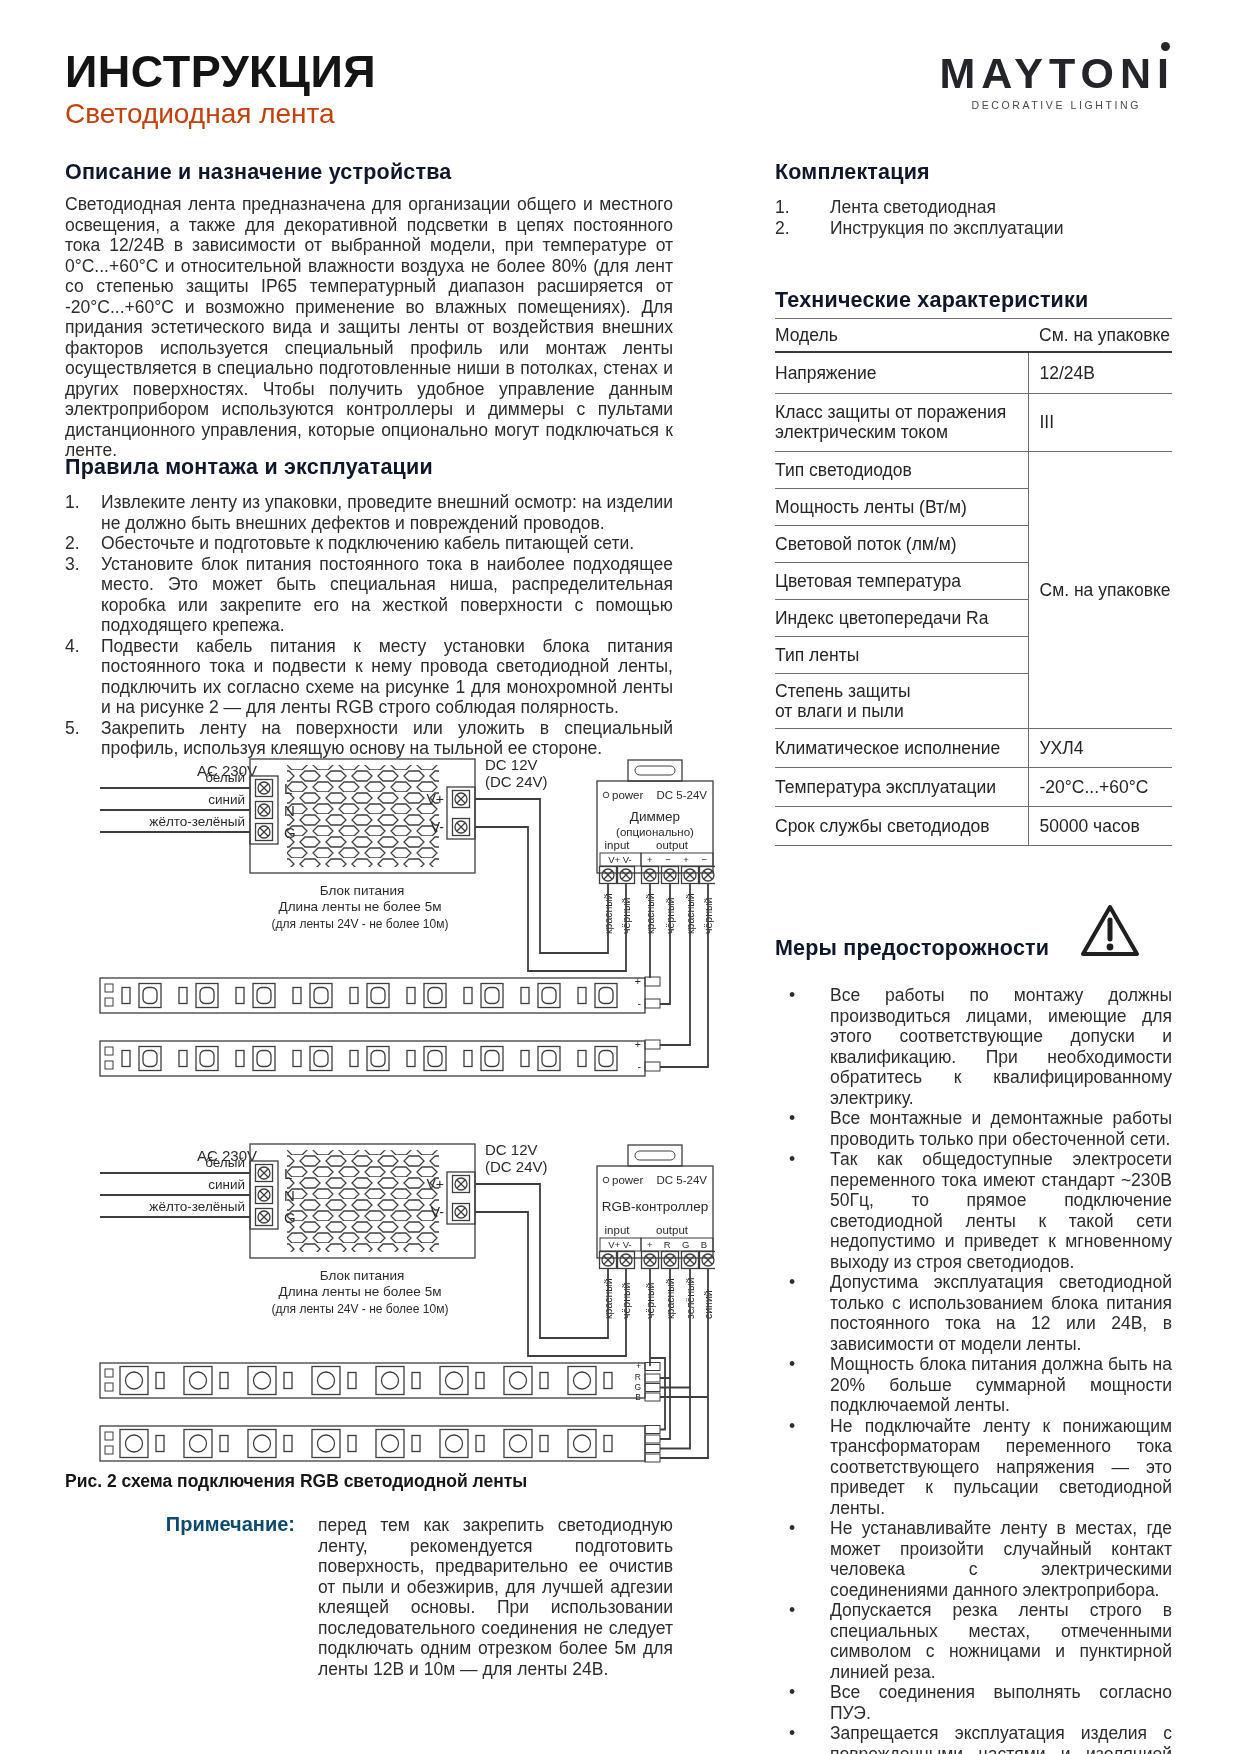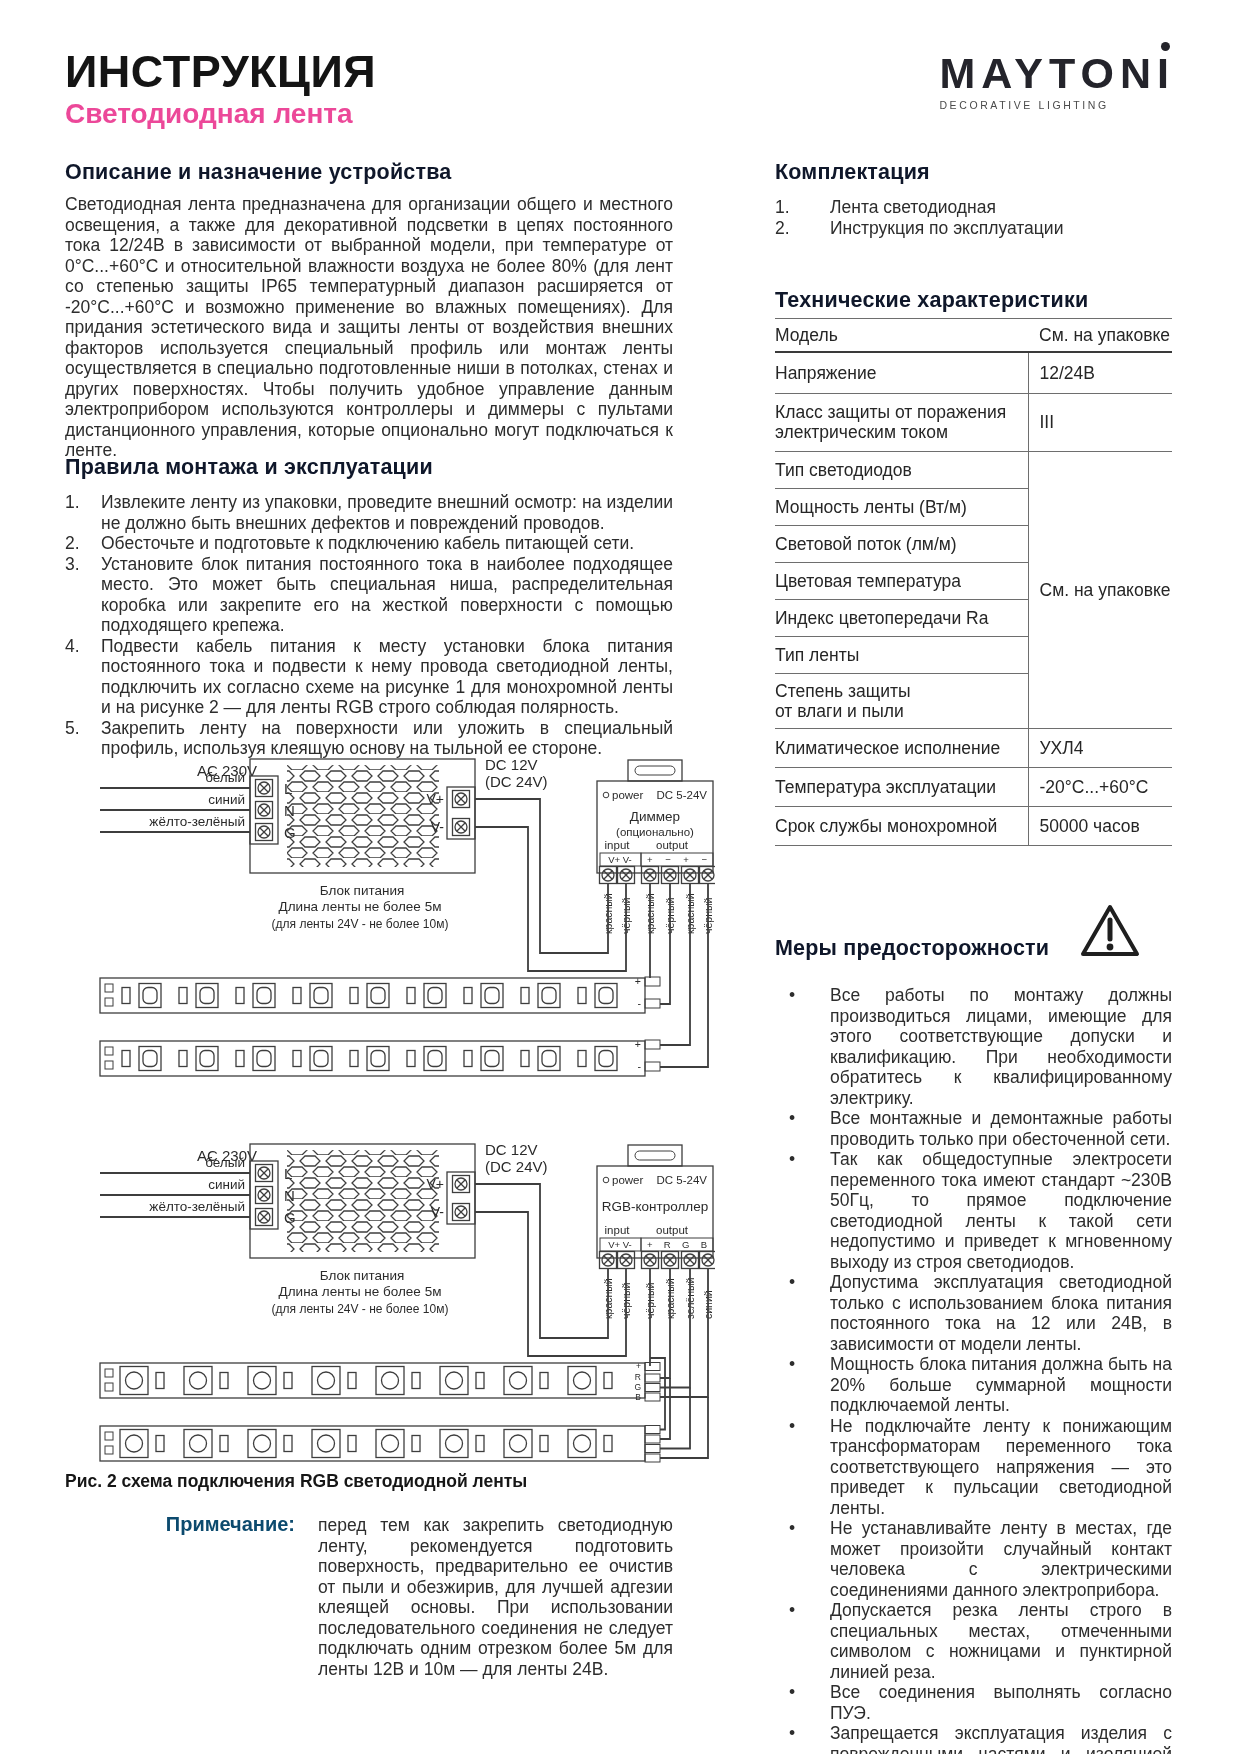--- a/index.html
+++ b/index.html
@@ -3,22 +3,22 @@
 <meta charset="utf-8">
 <style>
   * { margin:0; padding:0; box-sizing:border-box; }
   html,body { background:#ffffff; }
   #page {
     position:relative; width:1241px; height:1754px; background:#ffffff;
     font-family:"Liberation Sans",sans-serif; color:#2d2d2d; overflow:hidden;
   }
   .abs { position:absolute; }
   .doc-title { font-size:45px; font-weight:700; color:#141414; letter-spacing:.5px; }
-  .doc-subtitle { font-size:28px; font-weight:700; color:#ec4899; }
-  .logo { text-align:left; color:#24242b; }
+  .doc-subtitle { font-size:28px; font-weight:400; color:#c2410c; }
+  .logo { text-align:center; color:#24242b; }
   .logo-word { font-size:43px; font-weight:700; letter-spacing:6px; line-height:1; }
   .logo-i { position:relative; display:inline-block; }
   .logo-i::after { content:''; position:absolute; left:50%; top:-10px; transform:translateX(-56%);
     width:9px; height:9px; border-radius:50%; background:#24242b; }
   .logo-tagline { font-size:10.5px; letter-spacing:2.6px; color:#4a4a4a; margin-top:4px; padding-right:2px; }
   .h2 { font-size:21.5px; font-weight:700; color:#0f172a; letter-spacing:.2px; }
   .body-text { font-size:17.5px; line-height:20.5px; text-align:justify; color:#2d2d2d; }
   .list { list-style:none; }
   .list li { position:relative; font-size:17.5px; line-height:20.5px; text-align:justify; color:#2d2d2d; }
   .rules-list li { padding-left:36px; }
@@ -366,21 +366,21 @@
         </tr>
       <tr class="rb">
         <td class="lbl">Климатическое исполнение</td>
         <td class="val">УХЛ4</td>
       </tr>
       <tr class="rb">
         <td class="lbl">Температура эксплуатации</td>
         <td class="val">-20°C...+60°C</td>
       </tr>
       <tr class="rb">
-        <td class="lbl">Срок службы монохромной</td>
+        <td class="lbl">Срок службы светодиодов</td>
         <td class="val">50000 часов</td>
       </tr>
     </tbody>
   </table>
 
   <div class="abs h2" style="left:775px; top:936px;">Меры предосторожности</div>
   <svg class="abs warn-tri" style="left:1078px; top:901px;" width="64" height="60" viewBox="0 0 64 60">
     <polygon points="32,6 59,53 5,53" fill="none" stroke-width="4" stroke-linejoin="round"></polygon>
     <line x1="32" y1="19" x2="32" y2="38" stroke-width="5" stroke-linecap="round"></line>
     <circle cx="32" cy="46" r="3.4"></circle>

